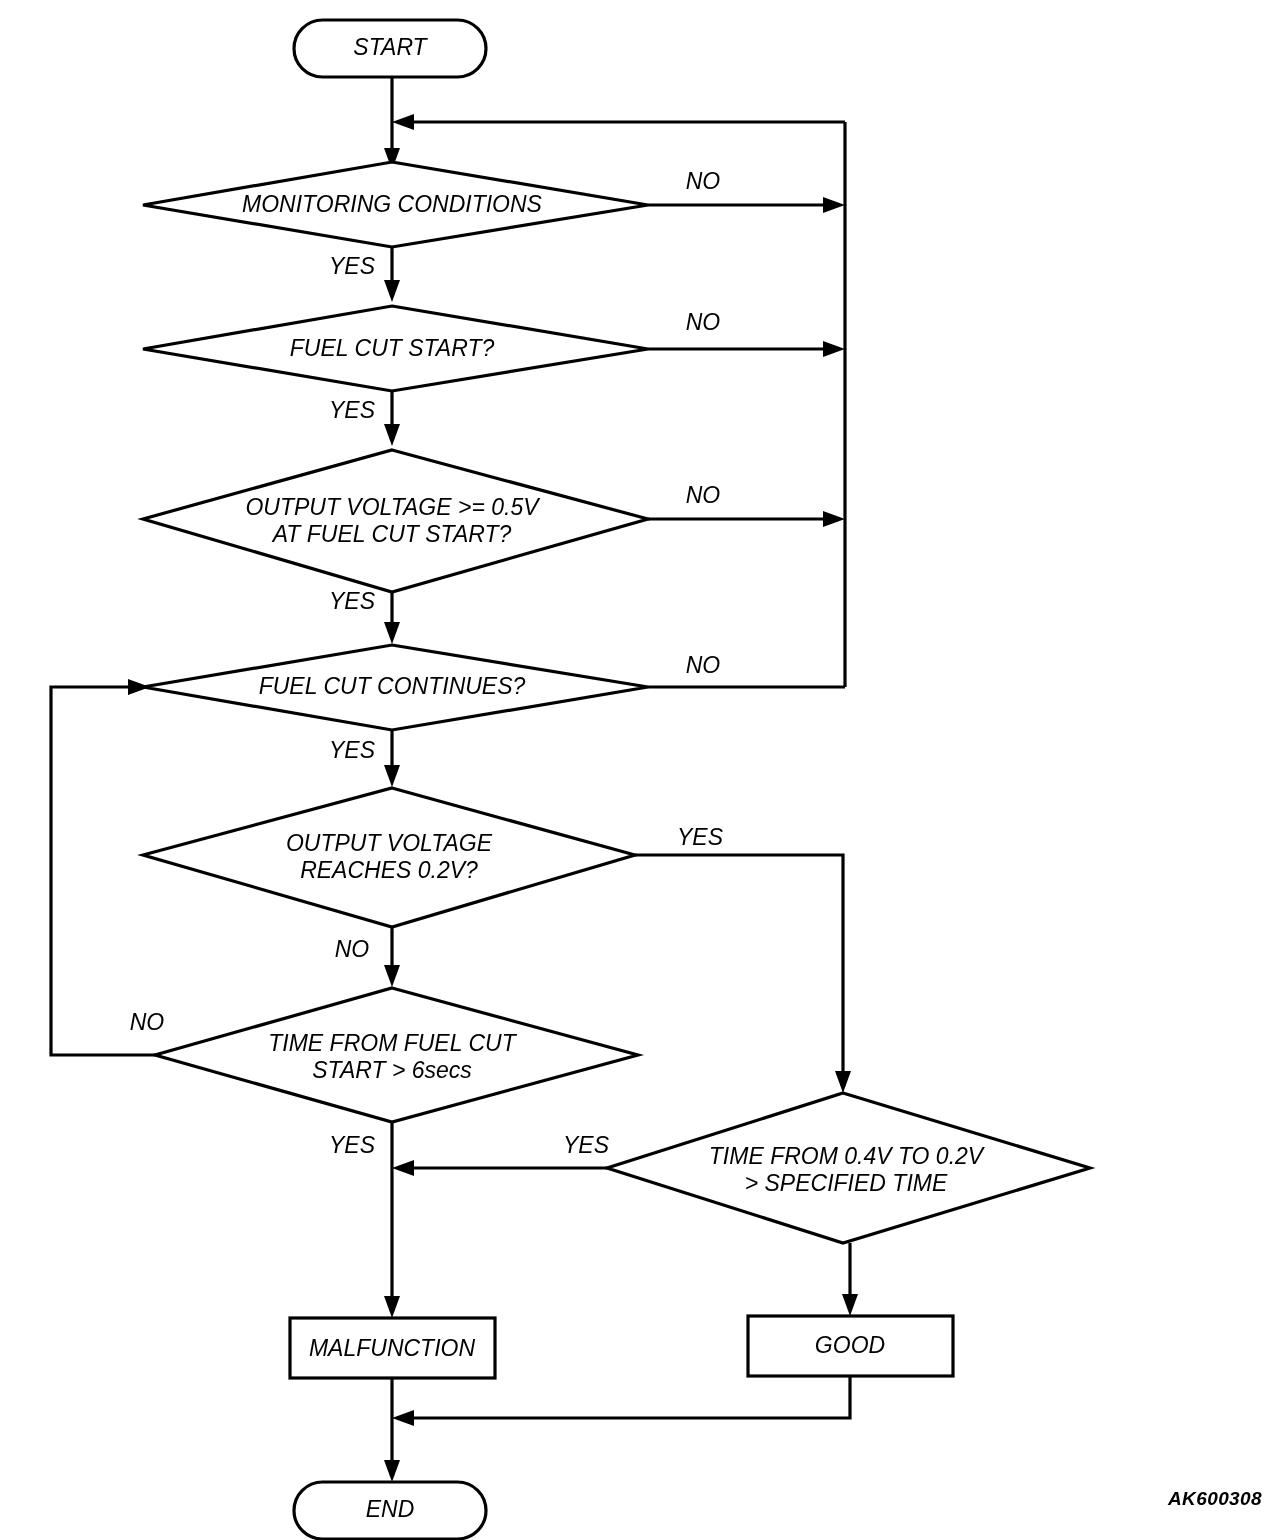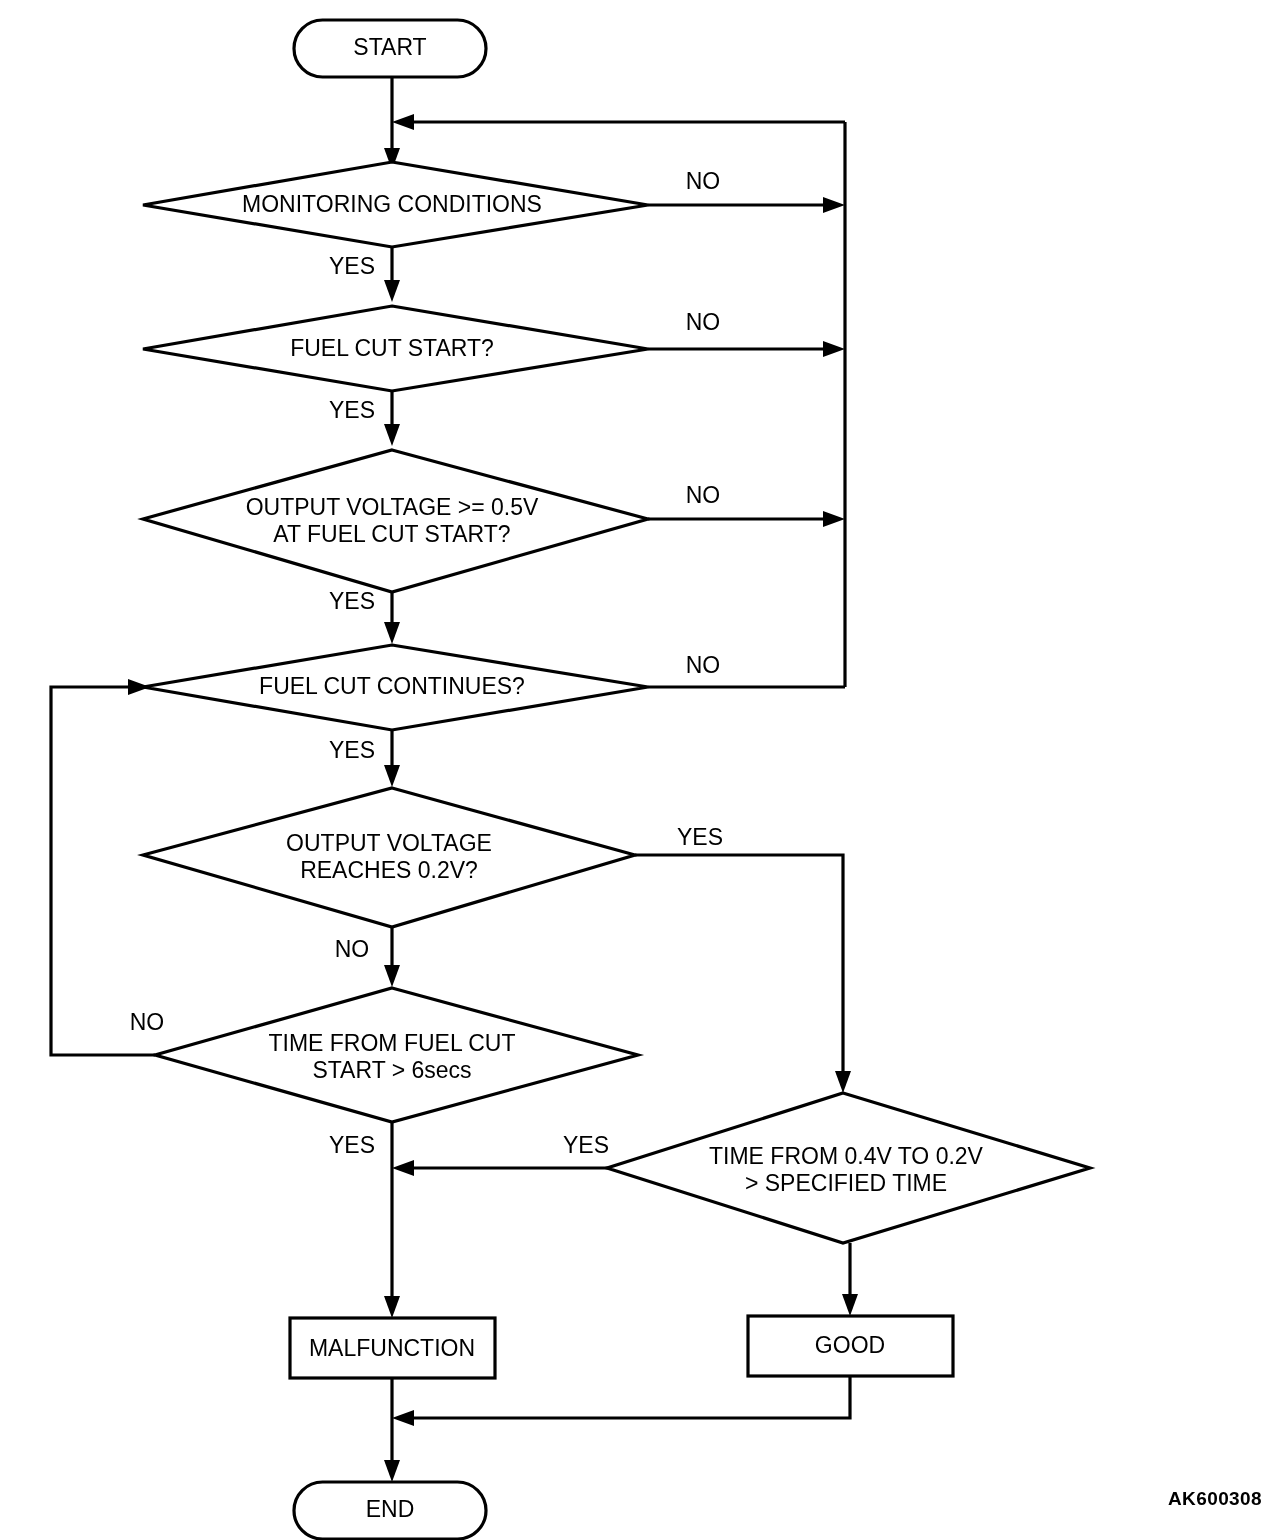--- a/index.html
+++ b/index.html
@@ -6,20 +6,21 @@
     margin: 0;
     padding: 0;
     background: #ffffff;
   }
   #page {
     position: relative;
     width: 1280px;
     height: 1540px;
     background: #ffffff;
     font-family: "Liberation Sans", sans-serif;
+    font-style: italic;
   }
   svg#flow {
     display: block;
     width: 1280px;
     height: 1540px;
   }
   .shape {
     fill: #ffffff;
     stroke: #000000;
     stroke-width: 3.2;

